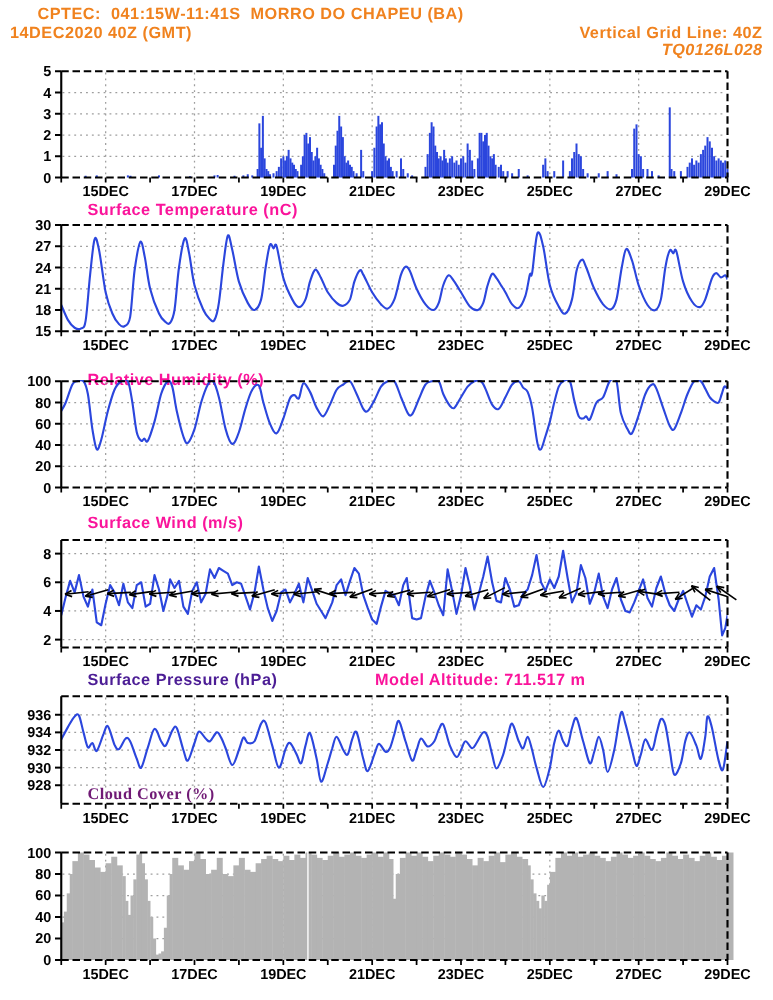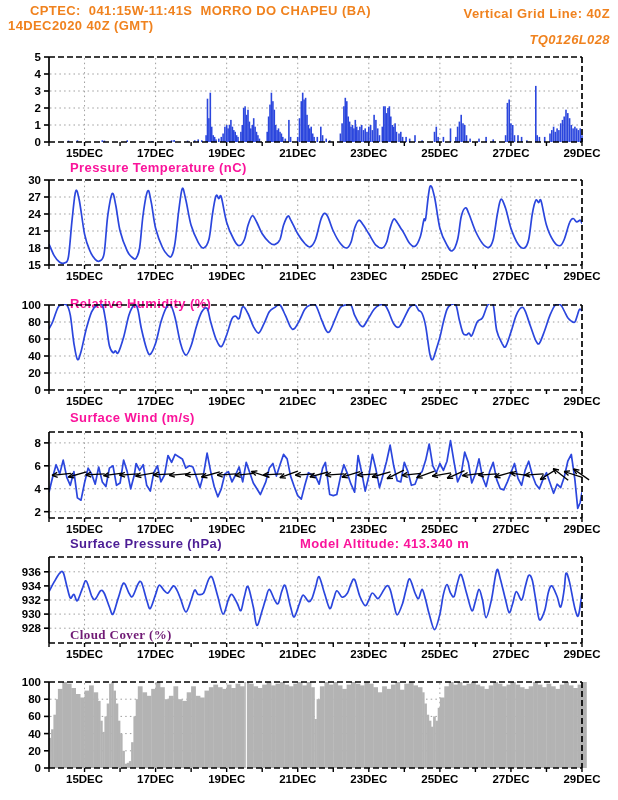--- a/index.html
+++ b/index.html
@@ -9,28 +9,28 @@
   .panel-title{position:absolute;font-size:13px;letter-spacing:.4px;white-space:pre;}
   #plot-svg{position:absolute;left:0;top:0;}
   text{font-family:"Liberation Sans","DejaVu Sans",sans-serif;font-weight:bold;}
 </style>
 </head>
 <body>
 
 <div class="screen">
   <div class="hdr" style="left: 30px; top: 3px; color: rgb(240, 130, 30);">CPTEC:  041:15W-11:41S  MORRO DO CHAPEU (BA)</div>
   <div class="hdr" style="left: 8px; top: 18px; color: rgb(240, 130, 30); text-align: right;">14DEC2020 40Z (GMT)</div>
-  <div class="hdr" style="right: 8px; top: 6px; color: rgb(240, 130, 30); margin-left: 47px;">Vertical Grid Line: 40Z</div>
+  <div class="hdr" style="right: 8px; top: 18px; color: rgb(240, 130, 30); margin-left: 47px;">Vertical Grid Line: 40Z</div>
   <div class="hdr" style="right: 8px; top: 32px; color: rgb(240, 130, 30); font-style: italic;">TQ0126L028</div>
 
-  <div class="panel-title" style="left: 70px; top: 160px; color: rgb(250, 20, 155);">Pressure Temperature (nC)</div>
+  <div class="panel-title" style="left: 70px; top: 160px; color: rgb(250, 20, 155);">Surface Temperature (nC)</div>
   <div class="panel-title" style="left: 70px; top: 296px; color: rgb(250, 20, 155);">Relative Humidity (%)</div>
   <div class="panel-title" style="left: 70px; top: 410px; color: rgb(250, 20, 155);">Surface Wind (m/s)</div>
   <div class="panel-title" style="left: 70px; top: 536px; color: #4c1d95;">Surface Pressure (hPa)</div>
-  <div class="panel-title" style="left: 300px; top: 536px; color: rgb(250, 20, 155);">Model Altitude: 413.340 m</div>
+  <div class="panel-title" style="left: 300px; top: 536px; color: rgb(250, 20, 155);">Model Altitude: 711.517 m</div>
   <div class="panel-title" style="left: 70px; top: 627px; color: #701a75; font-family: Liberation Serif, serif;">Cloud Cover (%)</div>
 
   <svg id="plot-svg" width="618" height="800">
       <g>
         <clipPath id="clip0">
           <rect x="49" y="56" width="533" height="87"></rect>
         </clipPath>
         <line x1="50" y1="125" x2="581" y2="125" stroke="#9e9e9e" stroke-width="1" stroke-dasharray="1.5 3.2"></line>
         <line x1="50" y1="108" x2="581" y2="108" stroke="#9e9e9e" stroke-width="1" stroke-dasharray="1.5 3.2"></line>
         <line x1="50" y1="91" x2="581" y2="91" stroke="#9e9e9e" stroke-width="1" stroke-dasharray="1.5 3.2"></line>

